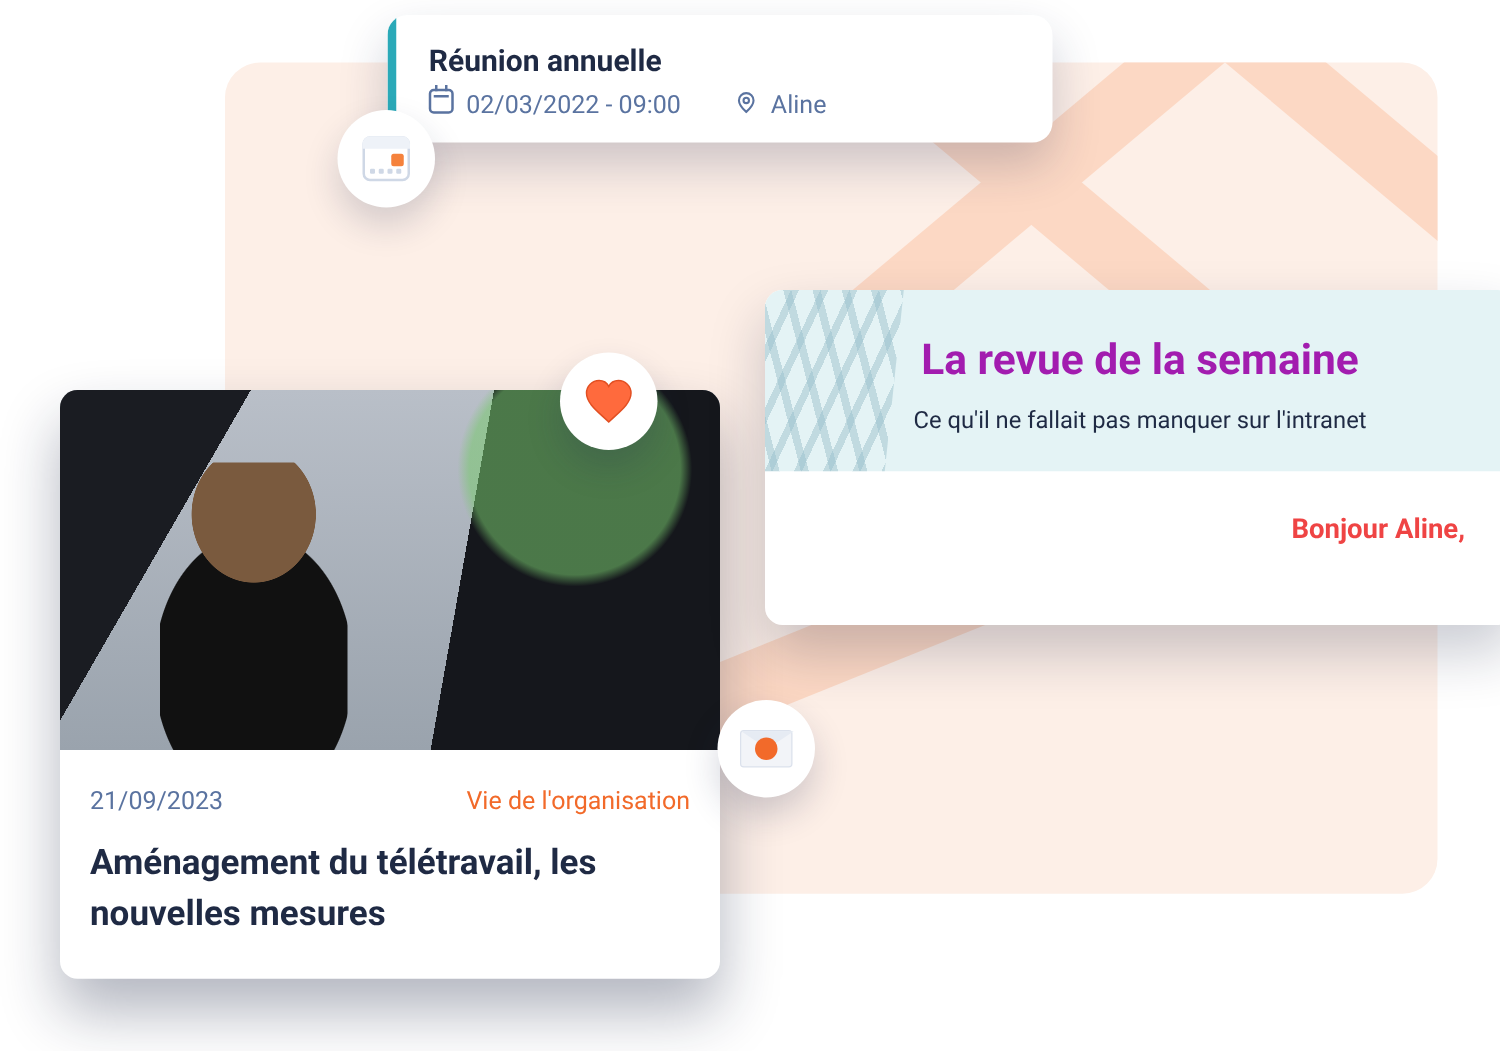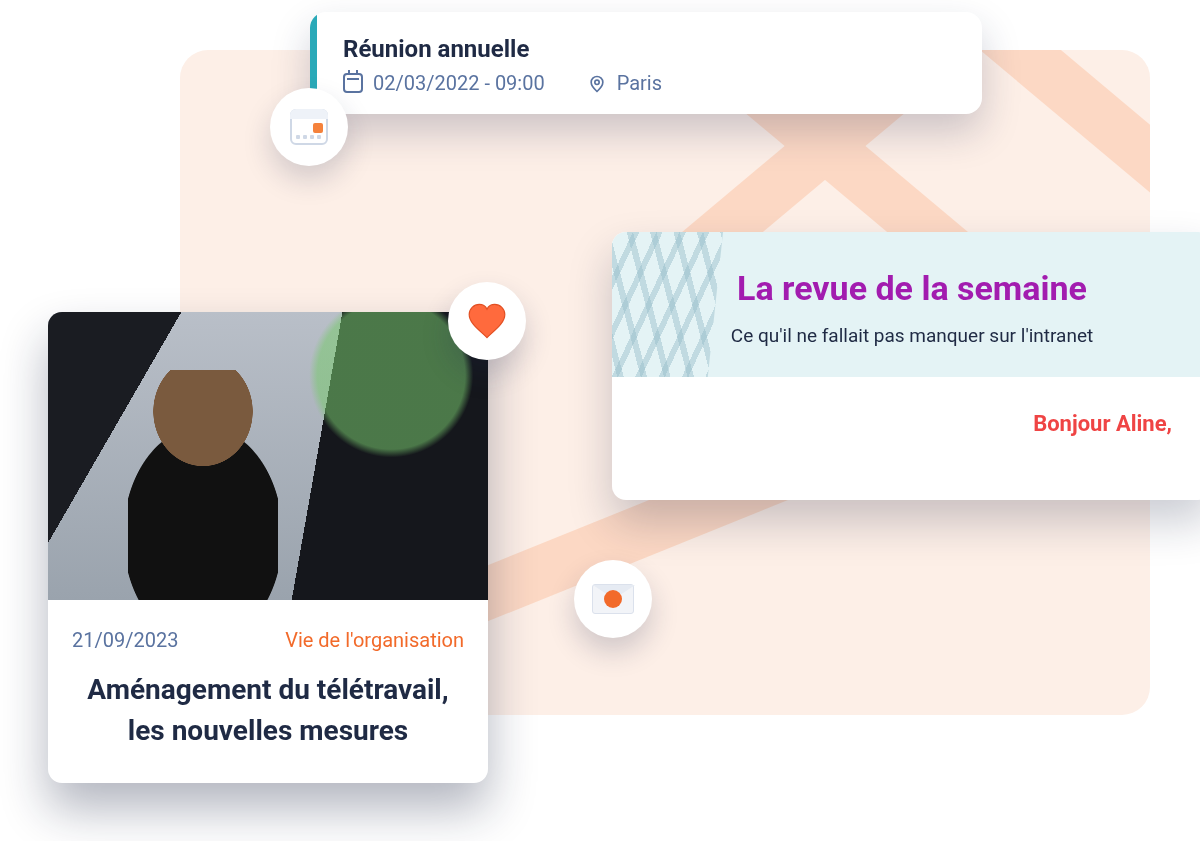--- a/index.html
+++ b/index.html
@@ -37,21 +37,21 @@
   .stripe.s1 { width: 900px; transform: rotate(40deg); top: -60px; right: -280px; }
   .stripe.s2 { width: 900px; transform: rotate(-40deg); top: -60px; right: -280px; }
   .stripe.s3 { width: 900px; transform: rotate(40deg); top: 200px; right: -280px; }
   .stripe.s4 { width: 1100px; transform: rotate(-22deg); top: 480px; left: -150px; }
 
   
   .event-card {
     position: absolute;
     left: 310px;
     top: 12px;
-    width: 672px;
+    width: 532px;
     height: 102px;
     background: #fff;
     border-radius: 16px;
     box-shadow: 0 18px 38px rgba(30,40,80,0.22);
     display: flex;
     align-items: stretch;
     overflow: hidden;
   }
   .event-accent {
     width: 7px;
@@ -72,21 +72,21 @@
   }
   .event-meta {
     display: flex;
     align-items: center;
     gap: 42px;
     font-size: 20px;
     color: #5a73a0;
   }
   .event-meta .chunk {
     display: flex;
-    align-items: center;
+    align-items: flex-start;
     gap: 10px;
   }
   .icon-cal, .icon-pin {
     width: 20px; height: 20px;
     display: inline-block;
     position: relative;
   }
   .icon-cal {
     border: 2px solid #5a73a0;
     border-radius: 4px;
@@ -138,26 +138,25 @@
   .cal-badge .dots{
     position:absolute; left:4px; bottom:4px; display:flex; gap:3px;
   }
   .cal-badge .dots span{ width:4px;height:4px;background:#cfd8e6;border-radius:1px; }
 
   
   .article-card {
     position: absolute;
     left: 48px;
     top: 312px;
-    width: 440px;
+    width: 528px;
     background: #fff;
     border-radius: 14px;
     box-shadow: 0 26px 48px rgba(20,28,60,0.32);
     overflow: hidden;
-    text-align: center;
   }
   .article-img {
     width: 100%;
     height: 288px;
     background:
       radial-gradient(circle at 78% 22%, rgba(120,200,110,0.55) 0 18%, transparent 20%),
       linear-gradient(120deg, #1a1c22 0 22%, transparent 22%),
       linear-gradient(100deg, transparent 60%, #15171c 60%),
       linear-gradient(#b9bfc8,#9aa3ad);
     position: relative;
@@ -307,21 +306,21 @@
         <span class="icon-cal"></span>
         <span>02/03/2022 - 09:00</span>
       </span>
       <span class="chunk">
         <span class="icon-pin">
           <svg viewBox="0 0 24 24" fill="none" stroke="#5a73a0" stroke-width="2">
             <path d="M12 21s-7-6.2-7-11a7 7 0 1 1 14 0c0 4.8-7 11-7 11z"></path>
             <circle cx="12" cy="10" r="2.6"></circle>
           </svg>
         </span>
-        <span>Paris</span>
+        <span>Aline</span>
       </span>
     </div>
   </div>
 </div>
 
 <div class="cal-badge">
   <div class="mini-cal">
     <div class="dots">
         <span></span>
         <span></span>

